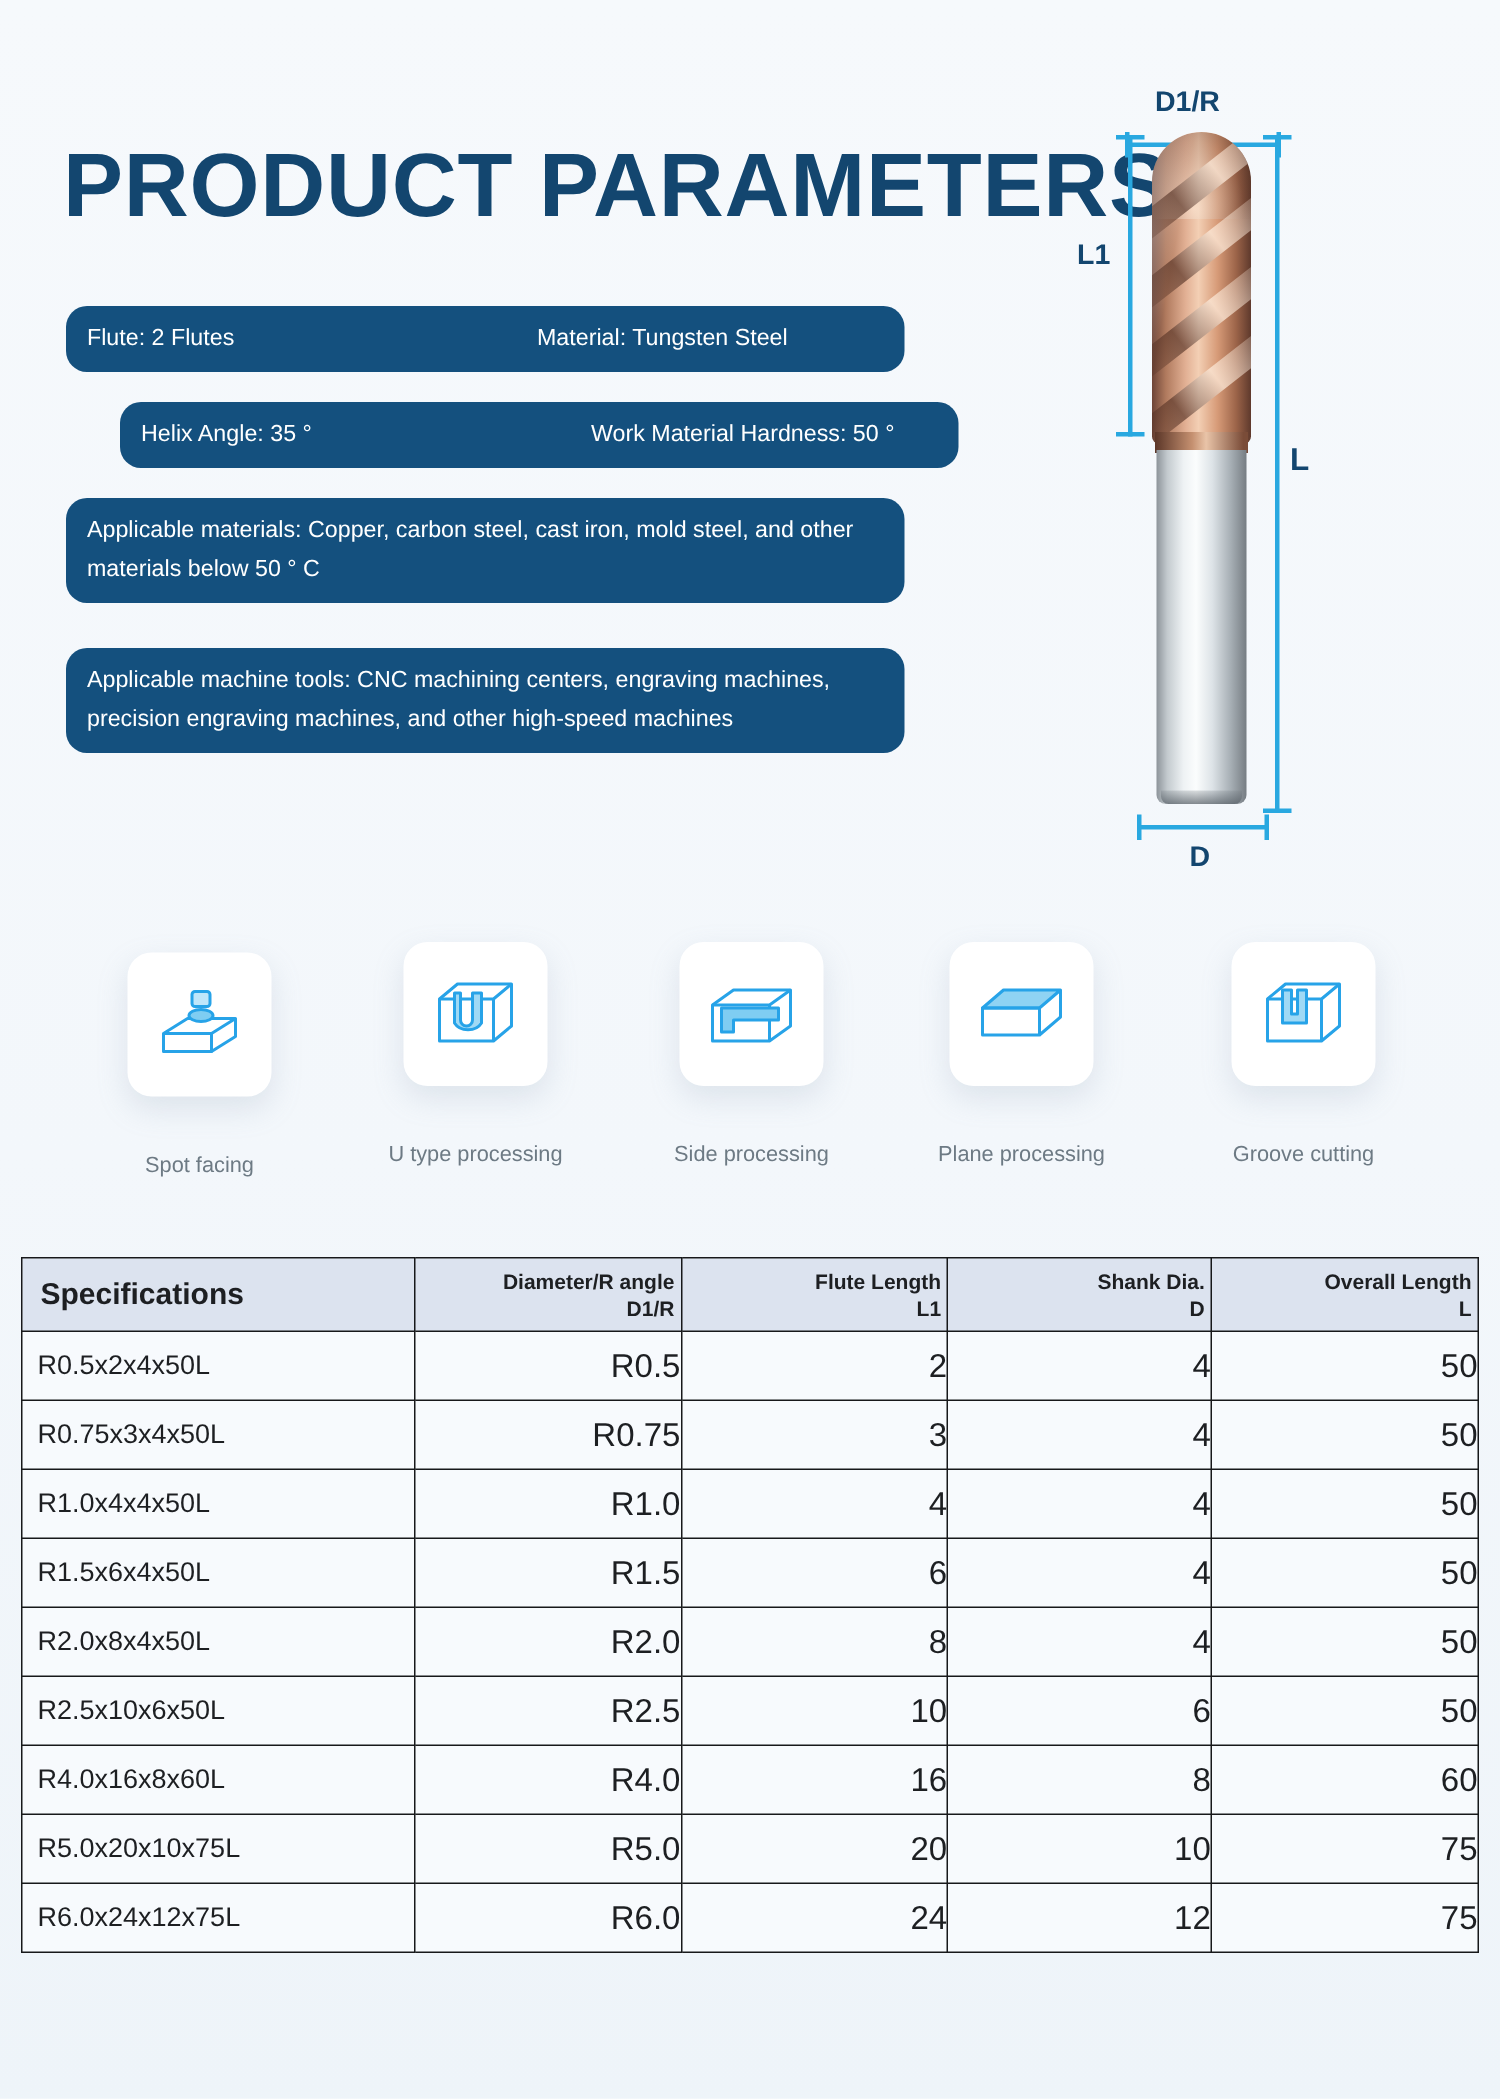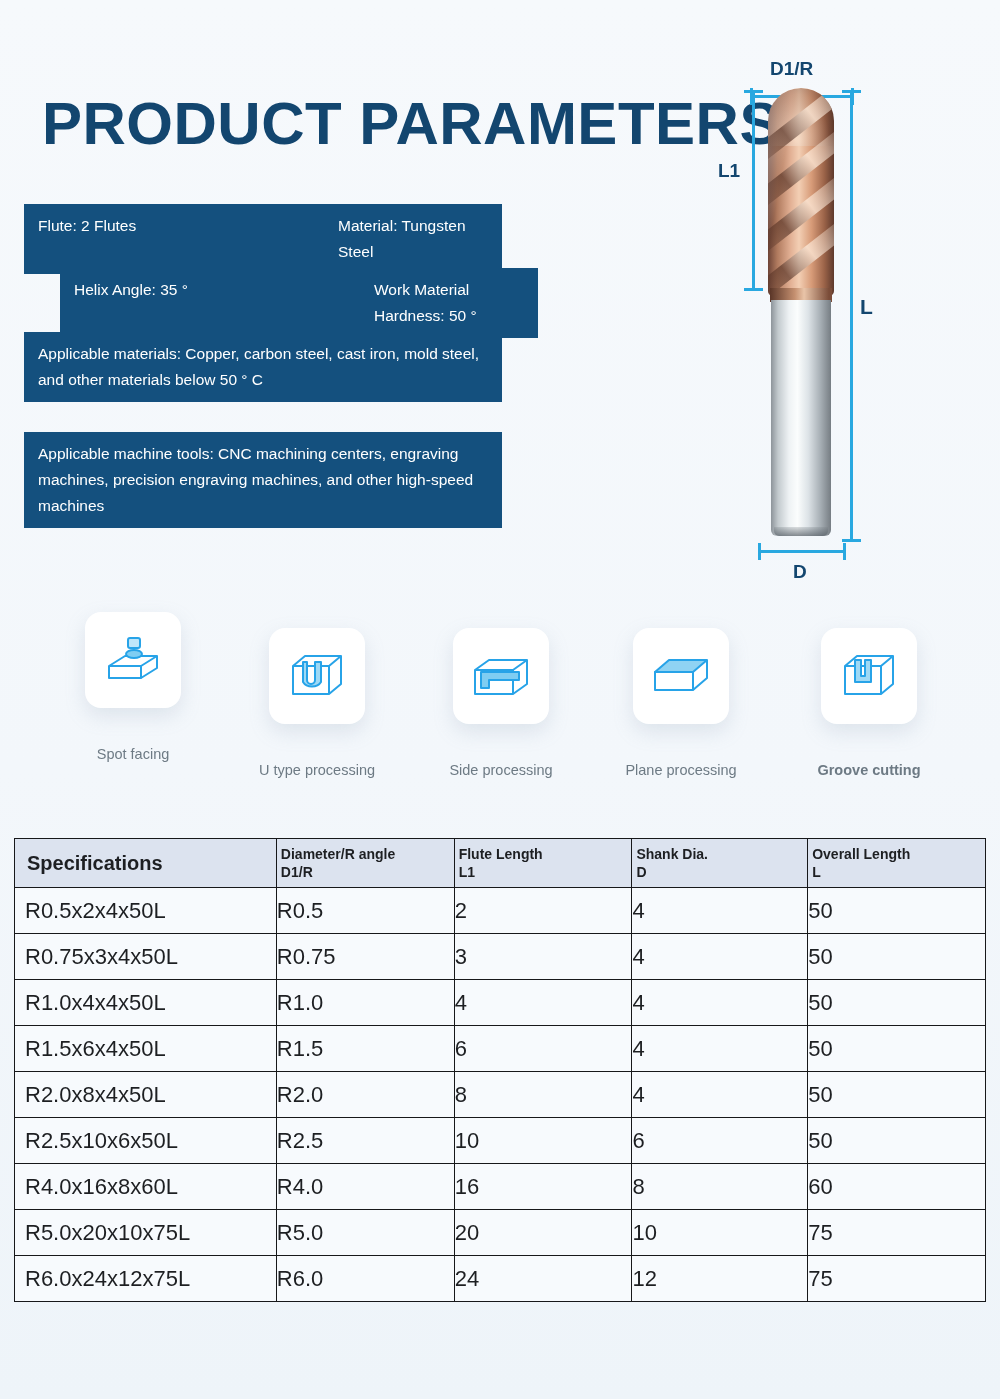--- a/index.html
+++ b/index.html
@@ -14,23 +14,23 @@
 
   
   .title {
     position: absolute; left: 42px; top: 92px;
     font-size: 60px; font-weight: 700; letter-spacing: .5px;
     color: #13466f; line-height: 1.05;
   }
 
   
   .infobox {
-    position: absolute; left: 24px; width: 478px;
+    position: absolute; left: 44px; width: 559px;
     background: #14507e; color: #ffffff;
-    border-radius: 0;
+    border-radius: 14px;
     font-size: 15.5px; line-height: 26px;
     padding: 9px 14px;
   }
   .infobox .row { display: flex; }
   .infobox .c1 { width: 300px; flex: none; }
   .infobox .c2 { flex: 1; }
   #box1 { top: 204px; }
   #box2 { top: 268px; margin-left: 36px; }
   #box3 { top: 332px; }
   #box4 { top: 432px; }
@@ -93,29 +93,29 @@
   }
 
   
   table.spec {
     position: absolute; left: 14px; top: 838px;
     width: 972px; border-collapse: collapse;
     background: #f7fafd;
   }
   table.spec th, table.spec td {
     border: 1.6px solid #17181a;
-    text-align: left; color: #1d1f22;
+    text-align: right; color: #1d1f22;
     background: #f7fafd;
   }
   table.spec thead th { background: #dce3ef; font-weight: 700; padding: 6px 4px; font-size: 14px; line-height: 18px; }
   table.spec thead th.spec-head {
     text-align: left; padding-left: 12px; font-size: 20px; line-height: 24px;
   }
   table.spec tbody td { height: 46px; font-size: 22px; font-weight: 400; }
-  table.spec tbody td.spec-cell { text-align: left; padding-left: 10px; font-size: 22px; }
+  table.spec tbody td.spec-cell { text-align: left; padding-left: 10px; font-size: 18px; }
   .c-spec { width: 262px; } .c-d1 { width: 178px; } .c-l1 { width: 178px; }
   .c-d { width: 176px; } .c-l { width: 178px; }
 </style>
 </head>
 <body>
 
 <div class="page">
 
   <div class="title">PRODUCT PARAMETERS</div>
 
@@ -171,21 +171,21 @@
       <div class="helix" style="top:72px;"></div>
       <div class="helix" style="top:118px;"></div>
       <div class="helix" style="top:164px;"></div>
     </div>
     <div class="collar"></div>
     <div class="shank"></div>
   </div>
 
   <div class="apps">
 
-    <div class="app" style="left:48px; top:12px;">
+    <div class="app" style="left:48px; top:35px;">
       <div class="card">
         <svg width="64" height="60" viewBox="0 0 64 60">
           <g fill="none" stroke="#27a3e8" stroke-width="2" stroke-linejoin="round">
             <path d="M8 36 L24 26 L56 26 L40 36 Z"></path>
             <path d="M8 36 L8 48 L40 48 L40 36"></path>
             <path d="M40 48 L56 38 L56 26"></path>
             <rect x="27" y="8" width="12" height="10" rx="2" fill="#bfe6fa"></rect>
             <ellipse cx="33" cy="24" rx="8" ry="4" fill="#7fcdf2" stroke="#27a3e8"></ellipse>
           </g>
         </svg>
@@ -225,21 +225,21 @@
           <g fill="none" stroke="#27a3e8" stroke-width="2" stroke-linejoin="round">
             <path d="M6 26 L20 14 L58 14 L44 26 Z" fill="#8fd3f3"></path>
             <path d="M6 26 L6 44 L44 44 L44 26 Z"></path>
             <path d="M44 44 L58 32 L58 14"></path>
           </g>
         </svg>
       </div>
       <div class="caption">Plane processing</div>
     </div>
 
-    <div class="app" style="left:784px; top:28px;font-weight:bold;">
+    <div class="app" style="left:784px; top:28px;">
       <div class="card">
         <svg width="64" height="60" viewBox="0 0 64 60">
           <g fill="none" stroke="#27a3e8" stroke-width="2" stroke-linejoin="round">
             <path d="M8 20 L20 10 L56 10 L56 38 L44 48 L8 48 Z"></path>
             <path d="M8 20 L44 20 L44 48 M44 20 L56 10"></path>
             <path d="M18 14 L18 36 L34 36 L34 14 L28 14 L28 30 L24 30 L24 14 Z" fill="#9fd9f5"></path>
           </g>
         </svg>
       </div>
       <div class="caption">Groove cutting</div>

